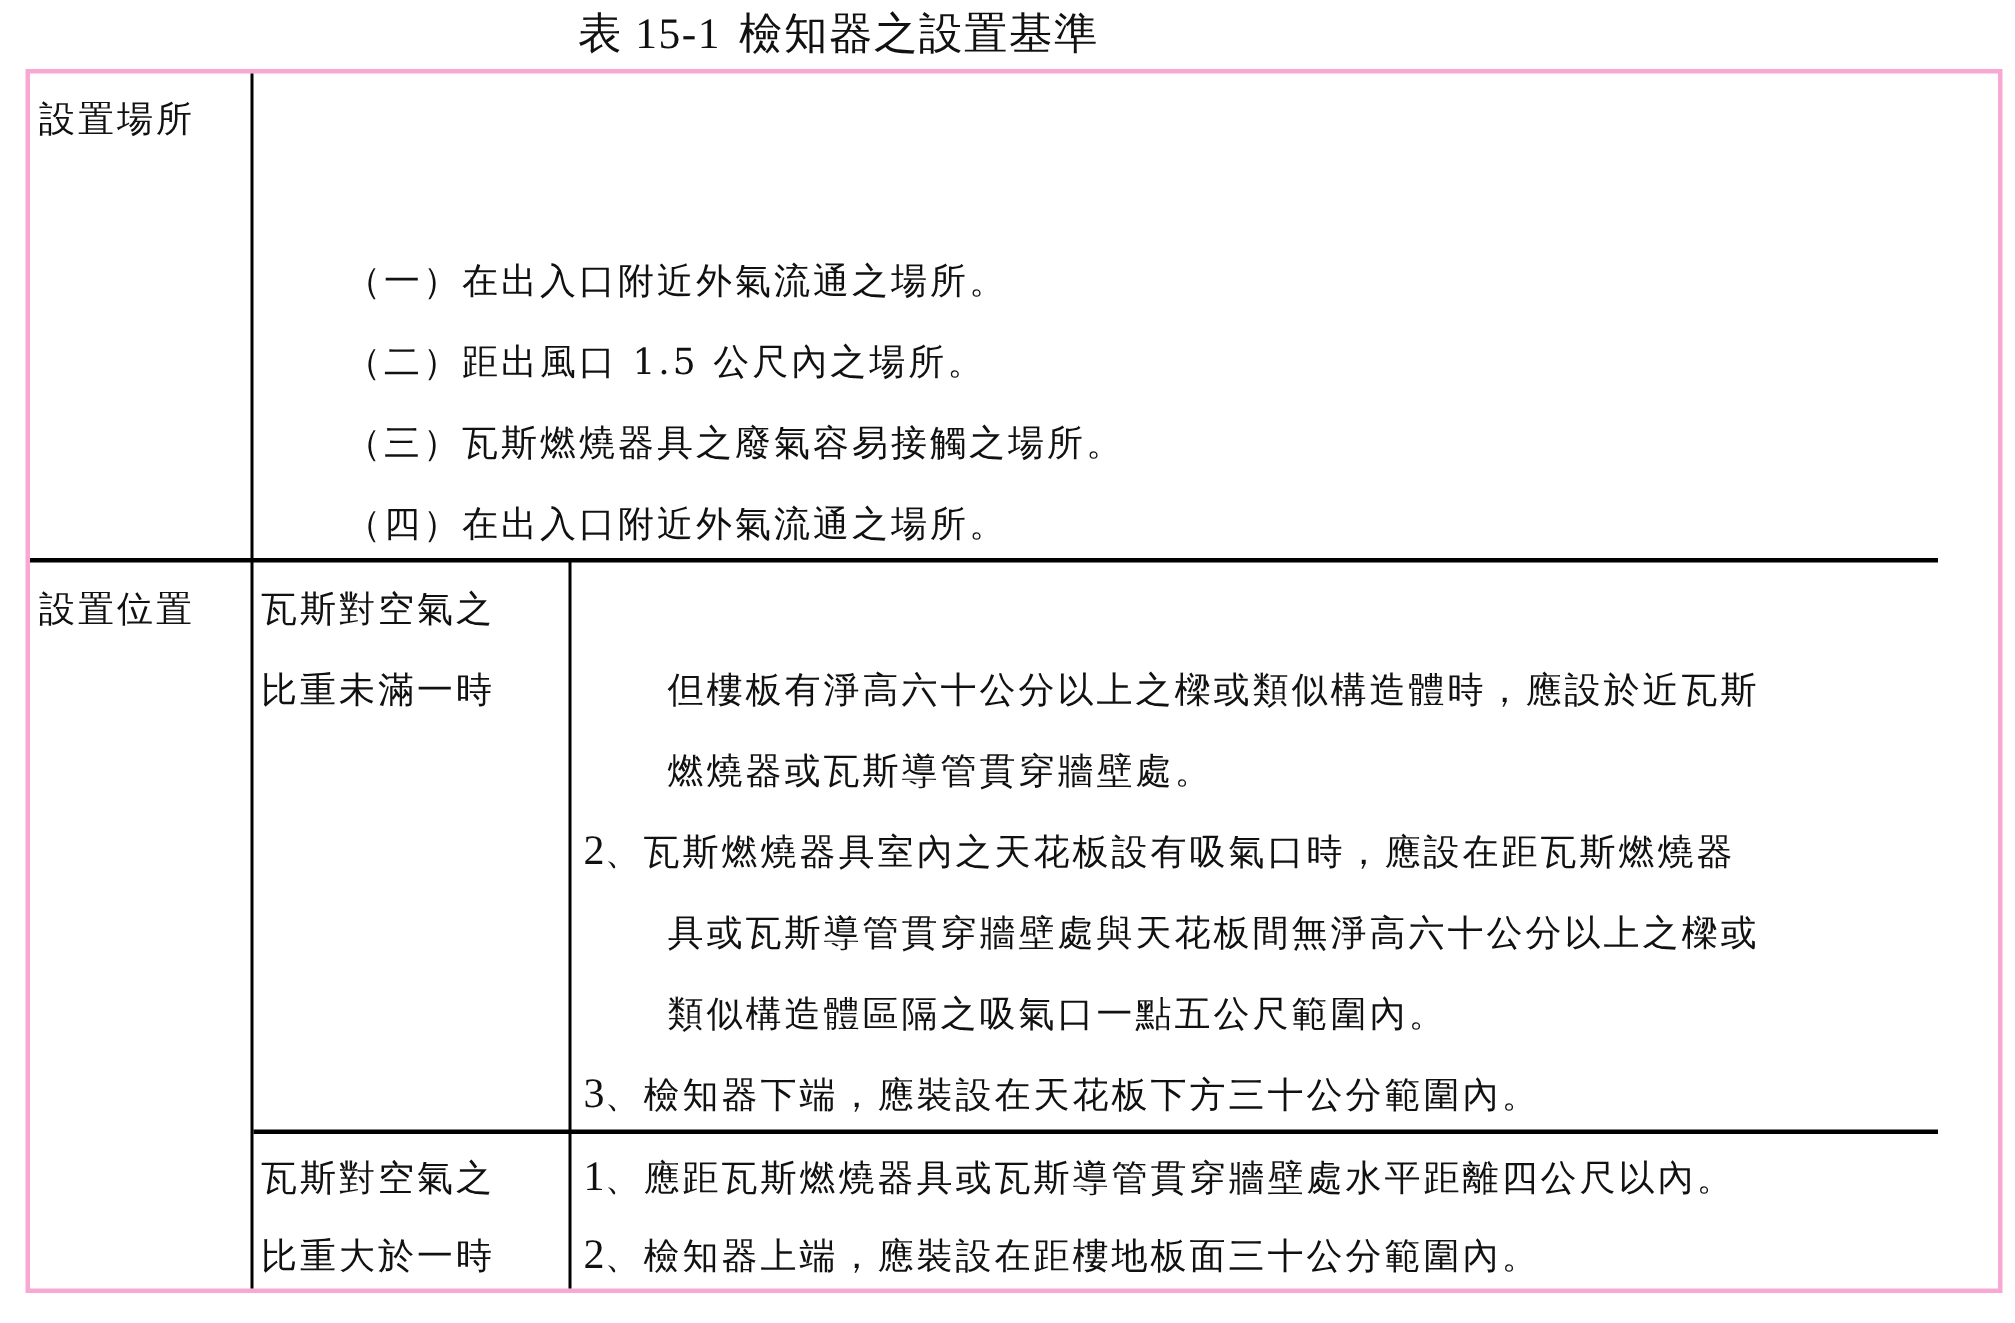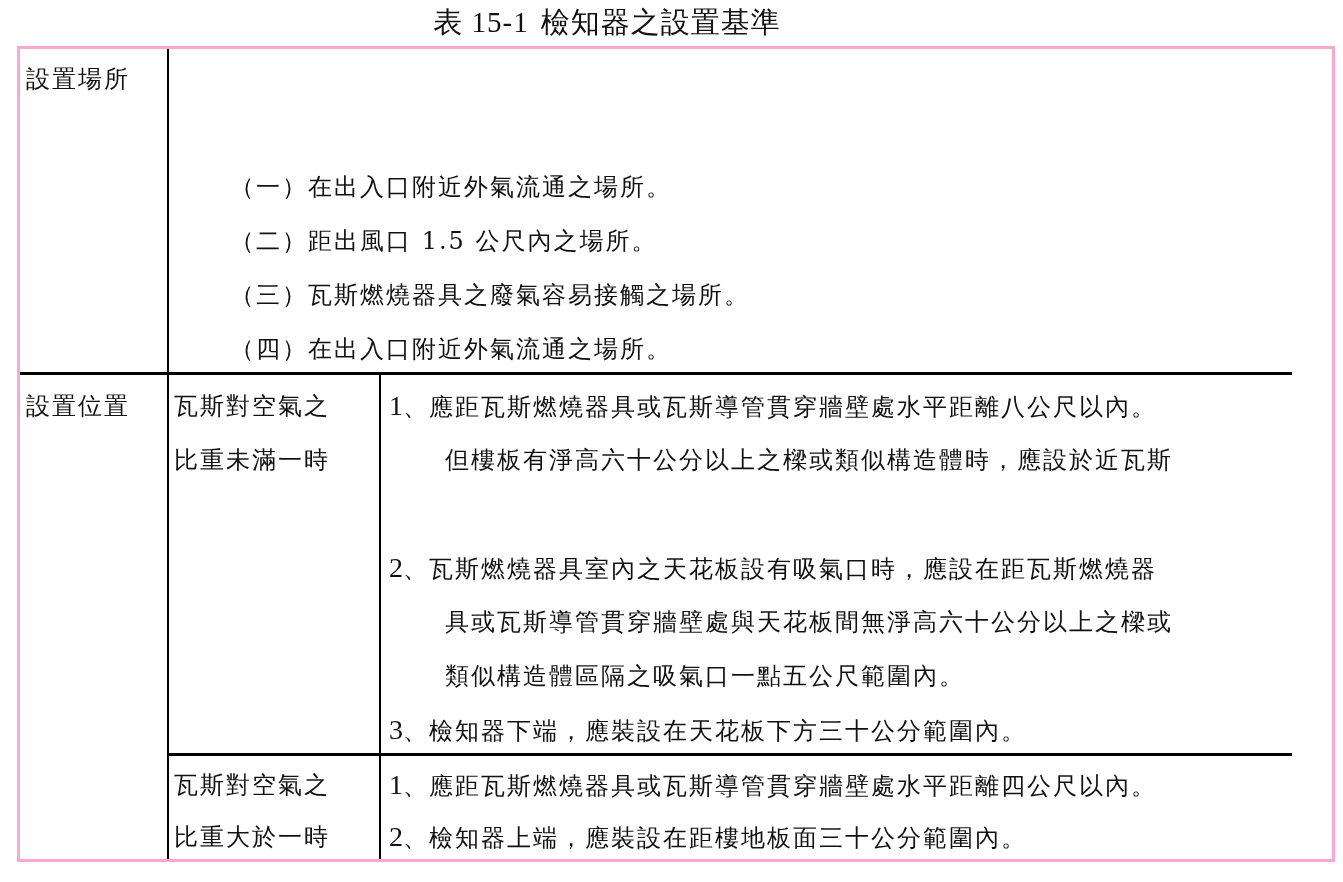--- a/index.html
+++ b/index.html
@@ -18,21 +18,20 @@
     .title {
       position: absolute;
       left: 0;
       top: 0;
       width: 1118px;
       height: 44px;
       text-align: center;
       font-size: 29px;
       line-height: 44px;
       letter-spacing: 1px;
-      padding-left: 48px;
     }
     .title .num {
       font-family: "Liberation Serif", serif;
       margin-right: 12px;
     }
     .tbl {
       position: absolute;
       left: 17px;
       top: 46px;
       width: 1318px;
@@ -79,24 +78,22 @@
   <div class="cell-text" style="left:210px; top:111px;">（一）在出入口附近外氣流通之場所。</div>
   <div class="cell-text" style="left:210px; top:165px;">（二）距出風口 1.5 公尺內之場所。</div>
   <div class="cell-text" style="left:210px; top:219px;">（三）瓦斯燃燒器具之廢氣容易接觸之場所。</div>
   <div class="cell-text" style="left:210px; top:273px;">（四）在出入口附近外氣流通之場所。</div>
 
   <div class="cell-text" style="left:6px; top:330px;">設置位置</div>
 
   <div class="cell-text" style="left:154px; top:330px;">瓦斯對空氣之</div>
   <div class="cell-text" style="left:154px; top:384px;">比重未滿一時</div>
 
-  <div class="cell-text" style="left:369px; top:330px;">
-    <span class="num-lead">1</span><span>、應距瓦斯燃燒器具或瓦斯導管貫穿牆壁處水平距離八公尺以內。</span>
-  </div>
   <div class="cell-text" style="left:425px; top:384px;">但樓板有淨高六十公分以上之樑或類似構造體時，應設於近瓦斯</div>
+  <div class="cell-text" style="left:425px; top:438px;">燃燒器或瓦斯導管貫穿牆壁處。</div>
 
   <div class="cell-text" style="left:369px; top:492px;">
     <span class="num-lead">2</span><span>、瓦斯燃燒器具室內之天花板設有吸氣口時，應設在距瓦斯燃燒器</span>
   </div>
   <div class="cell-text" style="left:425px; top:546px;">具或瓦斯導管貫穿牆壁處與天花板間無淨高六十公分以上之樑或</div>
   <div class="cell-text" style="left:425px; top:600px;">類似構造體區隔之吸氣口一點五公尺範圍內。</div>
 
   <div class="cell-text" style="left:369px; top:654px;">
     <span class="num-lead">3</span><span>、檢知器下端，應裝設在天花板下方三十公分範圍內。</span>
   </div>

